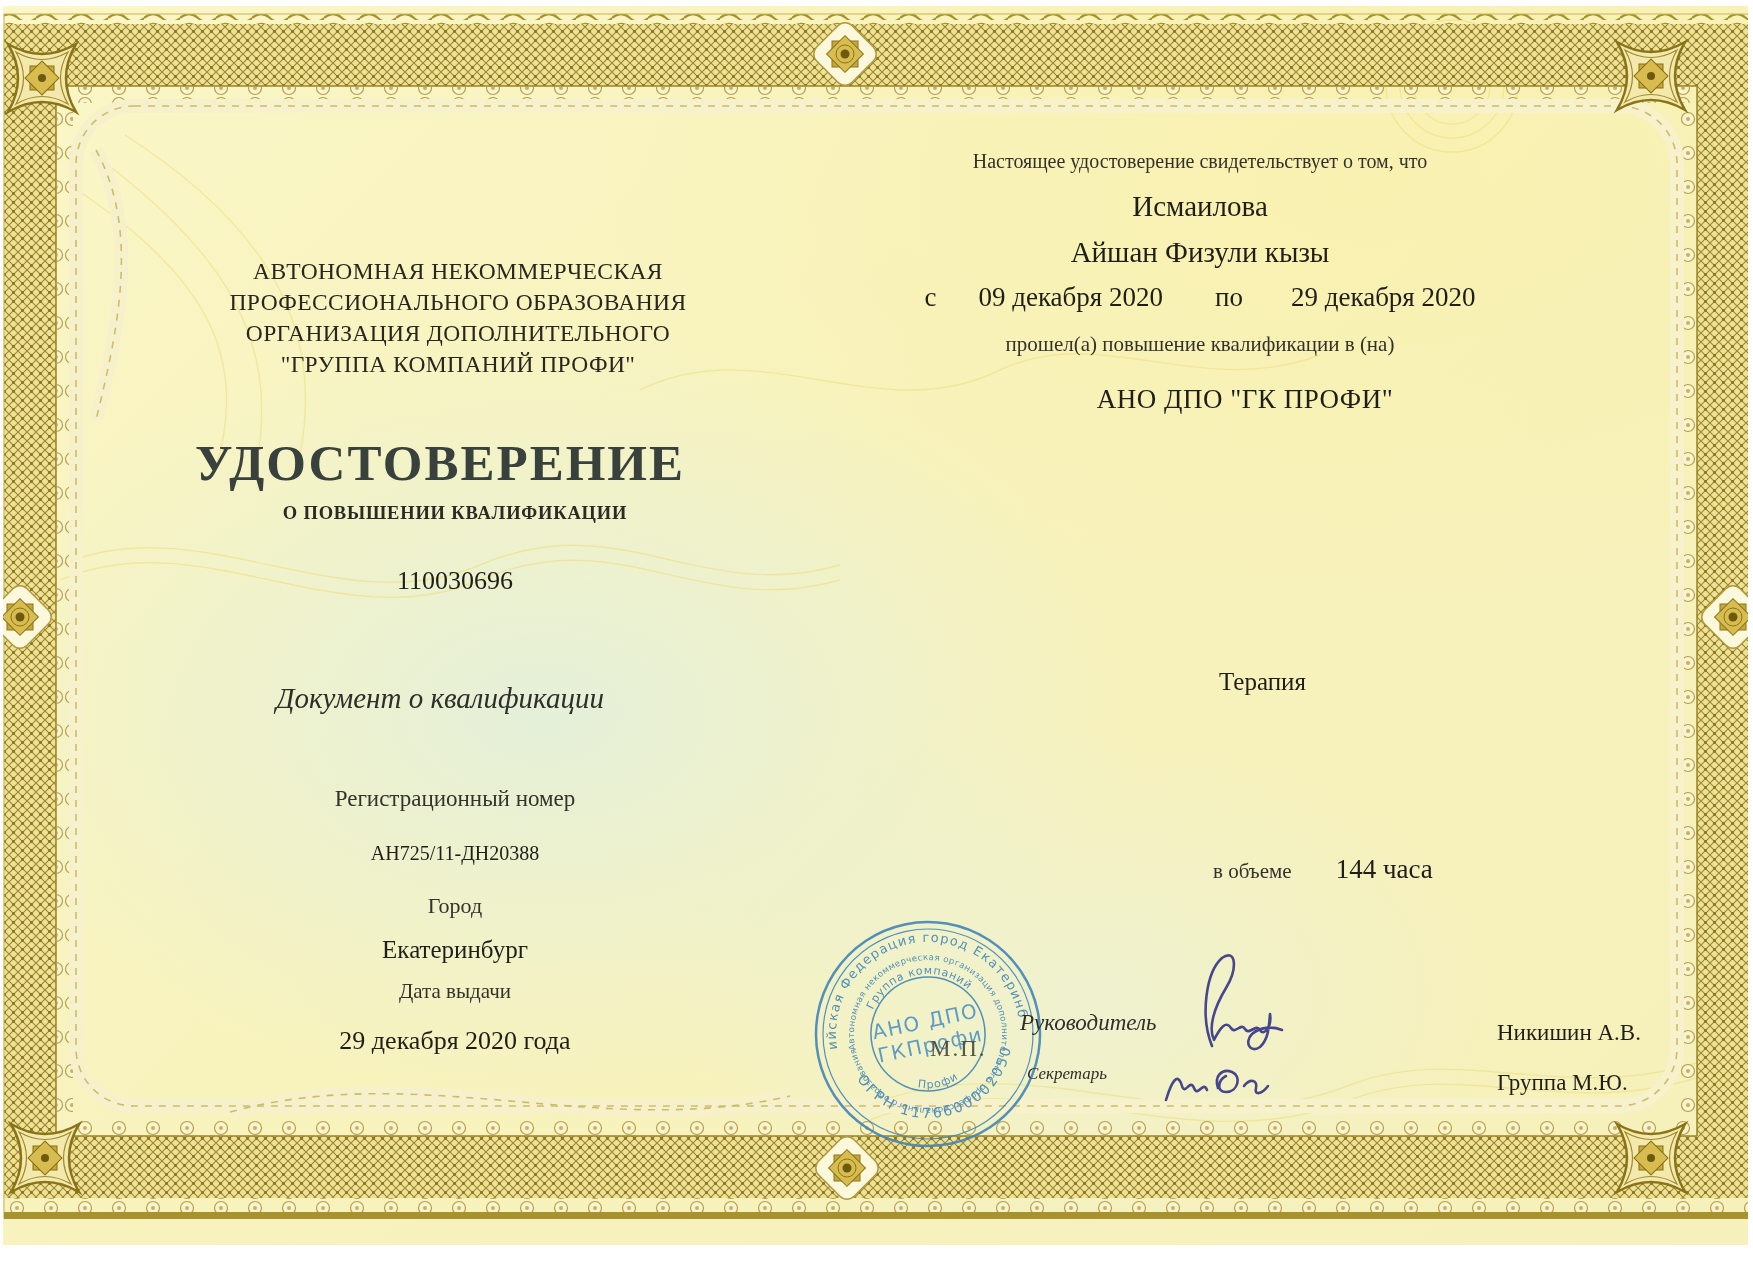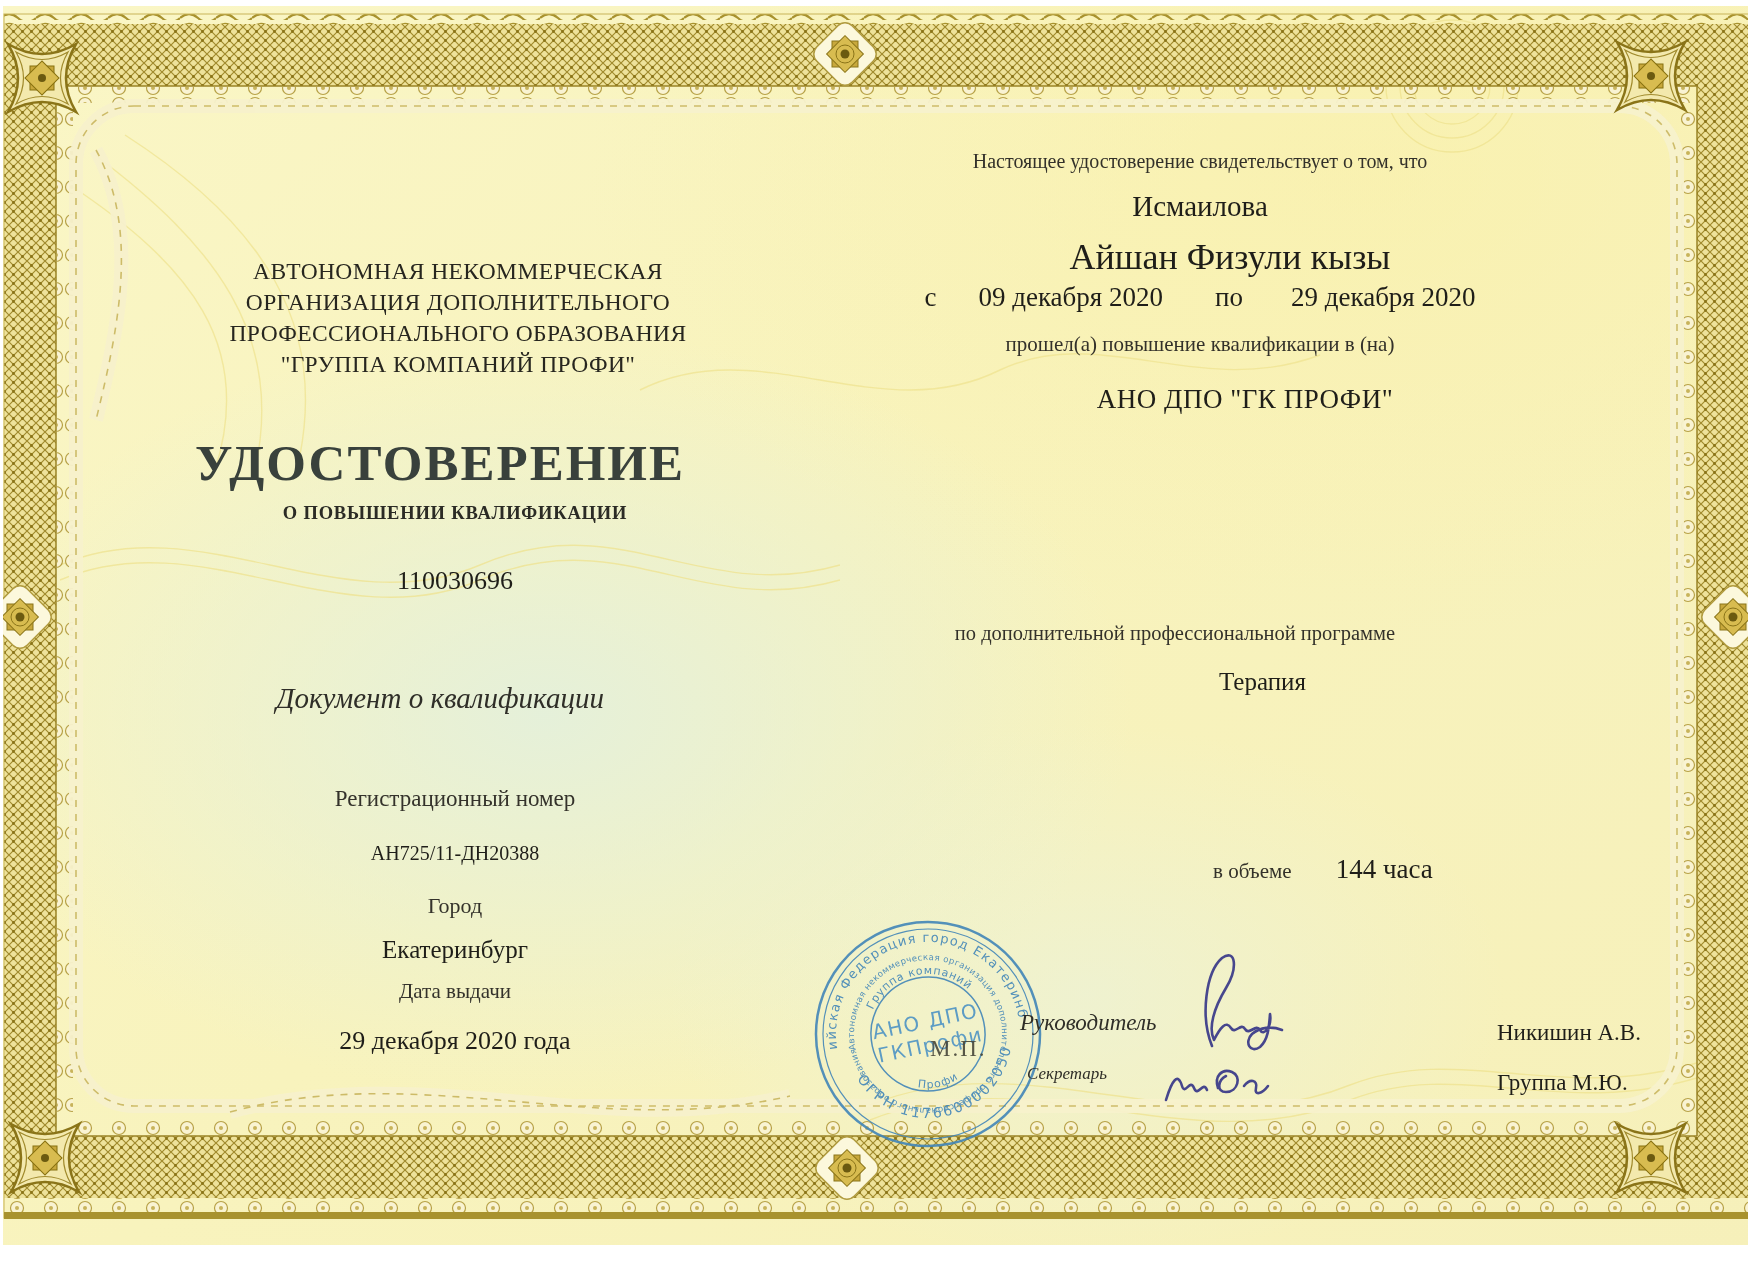--- a/index.html
+++ b/index.html
@@ -25,21 +25,21 @@
   .dockind{left:150px;top:682px;width:580px;font-size:29px;font-style:italic;color:#2f2e28;}
   .reglabel{left:180px;top:786px;width:550px;font-size:23px;color:#34322b;}
   .regno{left:180px;top:842px;width:550px;font-size:20px;color:#1f1e19;}
   .citylabel{left:180px;top:893px;width:550px;font-size:22px;color:#34322b;}
   .cityval{left:180px;top:936px;width:550px;font-size:25px;color:#1f1e19;}
   .datelabel{left:180px;top:979px;width:550px;font-size:21px;color:#34322b;}
   .dateval{left:180px;top:1026px;width:550px;font-size:26px;color:#1f1e19;}
   
   .intro{left:870px;top:150px;width:660px;font-size:20px;color:#33312a;}
   .surname{left:870px;top:190px;width:660px;font-size:29px;color:#1f1e19;}
-  .givennames{left:900px;top:236px;width:660px;font-size:36px;color:#1f1e19;}
+  .givennames{left:870px;top:236px;width:660px;font-size:29px;color:#1f1e19;}
   .period{left:880px;top:282px;width:640px;font-size:27px;color:#1f1e19;display:flex;justify-content:center;align-items:baseline;}
   .period .sp-a{margin-right:42px;} .period .sp-b{margin-right:52px;} .period .sp-c{margin-right:48px;}
   .completed{left:870px;top:332px;width:660px;font-size:21px;color:#33312a;}
   .institution{left:915px;top:384px;width:660px;font-size:27px;letter-spacing:.5px;color:#1f1e19;}
   .programlabel{left:850px;top:622px;width:650px;font-size:20.5px;color:#33312a;}
   .programname{left:940px;top:668px;width:645px;font-size:25px;color:#1f1e19;}
   .volume{left:1213px;top:854px;white-space:nowrap;}
   .volume .vlabel{font-size:21px;color:#33312a;}
   .volume .vvalue{font-size:27px;color:#1f1e19;margin-left:40px;}
   .headtitle{left:1020px;top:1010px;font-size:23px;font-style:italic;color:#2f2e28;}
@@ -143,22 +143,22 @@
 
     <rect x="0" y="0" width="1753" height="6" fill="#ffffff"></rect>
     <rect x="0" y="1245" width="1753" height="30" fill="#ffffff"></rect>
     <rect x="0" y="0" width="3" height="1275" fill="#ffffff"></rect>
     <rect x="1748" y="0" width="5" height="1275" fill="#ffffff"></rect>
   </svg>
 
 
   <div class="txt tc orgname">
     <div>АВТОНОМНАЯ НЕКОММЕРЧЕСКАЯ</div>
+    <div>ПРОФЕССИОНАЛЬНОГО ОБРАЗОВАНИЯ</div>
     <div>ОРГАНИЗАЦИЯ ДОПОЛНИТЕЛЬНОГО</div>
-    <div>ПРОФЕССИОНАЛЬНОГО ОБРАЗОВАНИЯ</div>
     <div>"ГРУППА КОМПАНИЙ ПРОФИ"</div>
   </div>
 
   <div class="txt tc doctitle">УДОСТОВЕРЕНИЕ</div>
   <div class="txt tc docsub">о повышении квалификации</div>
   <div class="txt tc blankno">110030696</div>
   <div class="txt tc dockind">Документ о квалификации</div>
   <div class="txt tc reglabel">Регистрационный номер</div>
   <div class="txt tc regno">АН725/11-ДН20388</div>
   <div class="txt tc citylabel">Город</div>
@@ -172,21 +172,20 @@
 
   <div class="txt period">
     <span class="sp-a">с</span>
     <span class="sp-b">09 декабря 2020</span>
     <span class="sp-c">по</span>
     <span>29 декабря 2020</span>
   </div>
 
   <div class="txt tc completed">прошел(а) повышение квалификации в (на)</div>
   <div class="txt tc institution">АНО ДПО "ГК ПРОФИ"</div>
-  <div class="txt tc programlabel">по дополнительной профессиональной программе</div>
   <div class="txt tc programname">Терапия</div>
 
   <div class="txt volume">
     <span class="vlabel">в объеме</span>
     <span class="vvalue">144 часа</span>
   </div>
 
   <div class="txt headtitle">Руководитель</div>
   <div class="txt headname">Никишин А.В.</div>
   <div class="txt sectitle">Секретарь</div>

